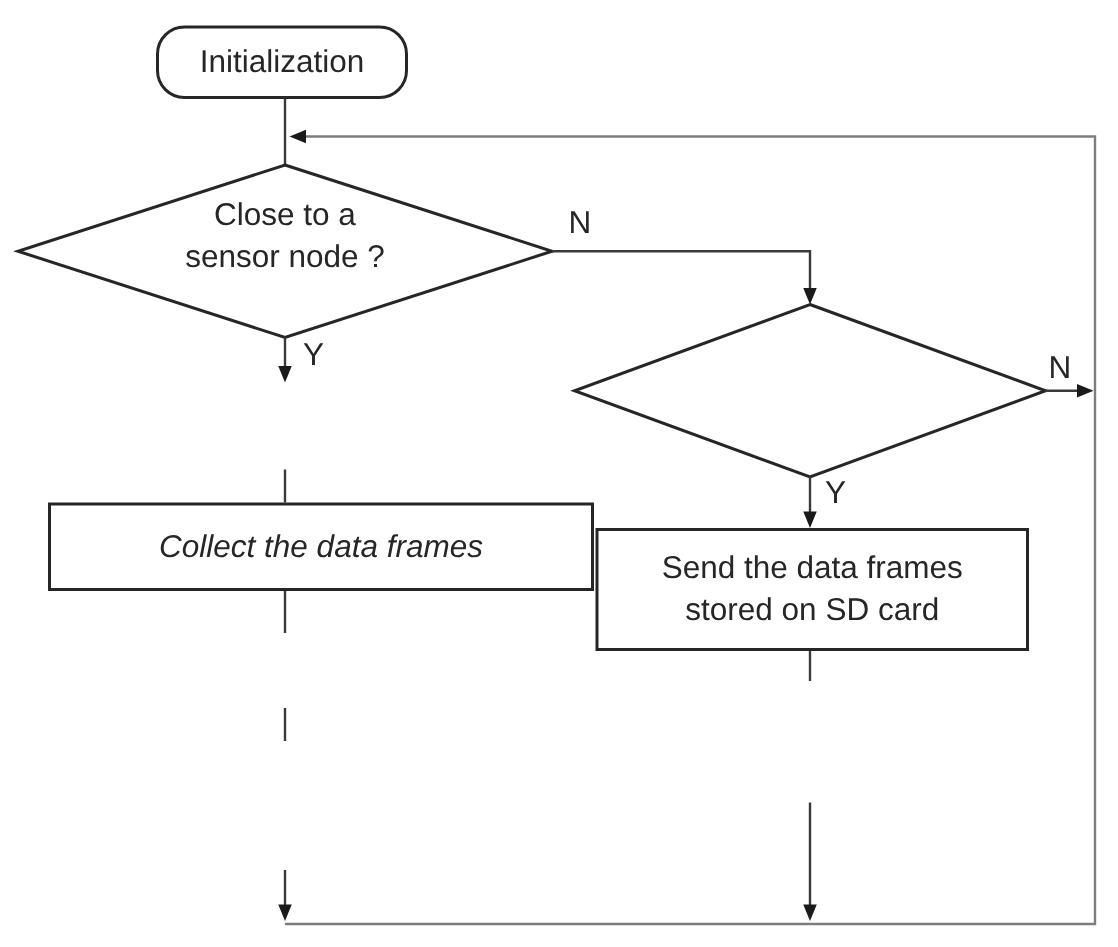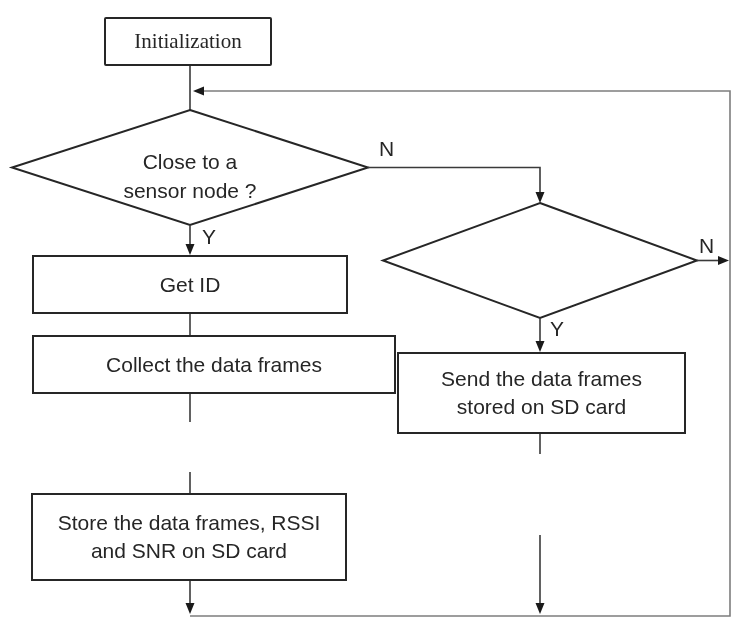--- a/index.html
+++ b/index.html
@@ -34,47 +34,46 @@
     justify-content: center;
     text-align: center;
     z-index: 2;
     font-size: 21px;
     line-height: 1.32;
   }
   .node .label {
     white-space: pre-line;
   }
   .terminator {
-    border-radius: 2px;
-    font-family: Liberation Serif, serif;
+    border-radius: 19px;
   }
   .diamond-label {
     position: absolute;
     display: flex;
-    align-items: flex-end;
+    align-items: flex-start;
     justify-content: center;
     text-align: center;
     z-index: 2;
     font-size: 21px;
     line-height: 1.35;
     background: transparent;
   }
   .diamond-label .label {
     white-space: pre-line;
   }
   .edge-label {
     position: absolute;
     z-index: 3;
     font-size: 21px;
     color: #262626;
     background: transparent;
   }
   .node-init       { left: 104px; top: 17px;  width: 168px; height: 49px; }
   .node-getid      { left: 32px;  top: 255px; width: 316px; height: 59px; }
-  .node-collect    { left: 32px;  top: 335px; width: 364px; height: 59px; }
+  .node-collect    { left: 32px;  top: 335px; width: 364px; height: 59px; font-style: italic; }
   .node-measure    { left: 32px;  top: 421px; width: 316px; height: 52px; }
   .node-store      { left: 31px;  top: 493px; width: 316px; height: 88px; }
   .node-send       { left: 397px; top: 352px; width: 289px; height: 82px; }
   .node-clear      { left: 395px; top: 453px; width: 289px; height: 83px; }
   .label-sensor    { left: 100px; top: 130px; width: 180px; height: 75px; }
   .label-gateway   { left: 460px; top: 226px; width: 160px; height: 70px; }
   .edge-label-y1   { left: 202px; top: 225px; }
   .edge-label-n1   { left: 379px; top: 137px; }
   .edge-label-y2   { left: 550px; top: 317px; }
   .edge-label-n2   { left: 699px; top: 234px; }
@@ -121,33 +120,26 @@
 
   <div class="node terminator node-init">
     <span class="label">Initialization</span>
   </div>
 
   <div class="diamond-label label-sensor">
     <span class="label">Close to a
 sensor node ?</span>
   </div>
 
-  <div class="node node-getid">
-    <span class="label">Get ID</span>
-  </div>
 
   <div class="node node-collect">
     <span class="label">Collect the data frames</span>
   </div>
 
 
-  <div class="node node-store">
-    <span class="label">Store the data frames, RSSI
-and SNR on SD card</span>
-  </div>
 
 
   <div class="node node-send">
     <span class="label">Send the data frames
 stored on SD card</span>
   </div>
 
 
   <div class="edge-label edge-label-y1">Y</div>
   <div class="edge-label edge-label-n1">N</div>

